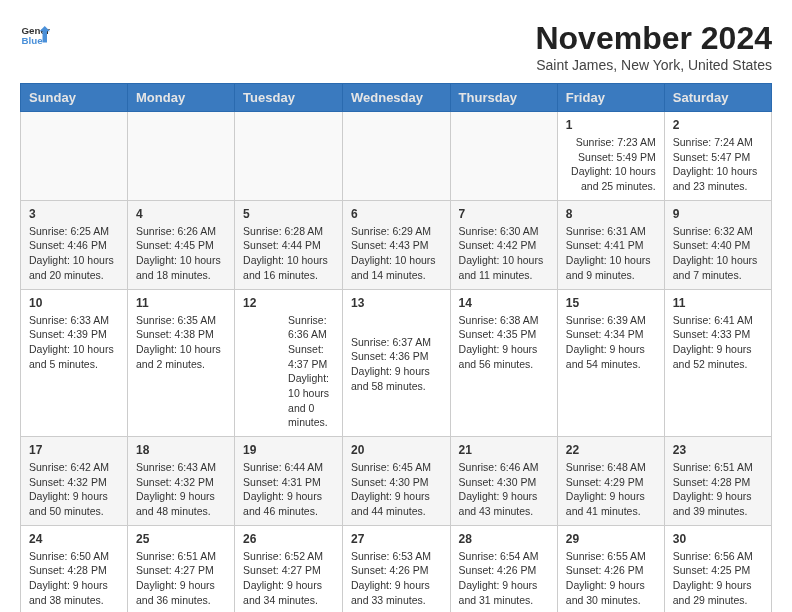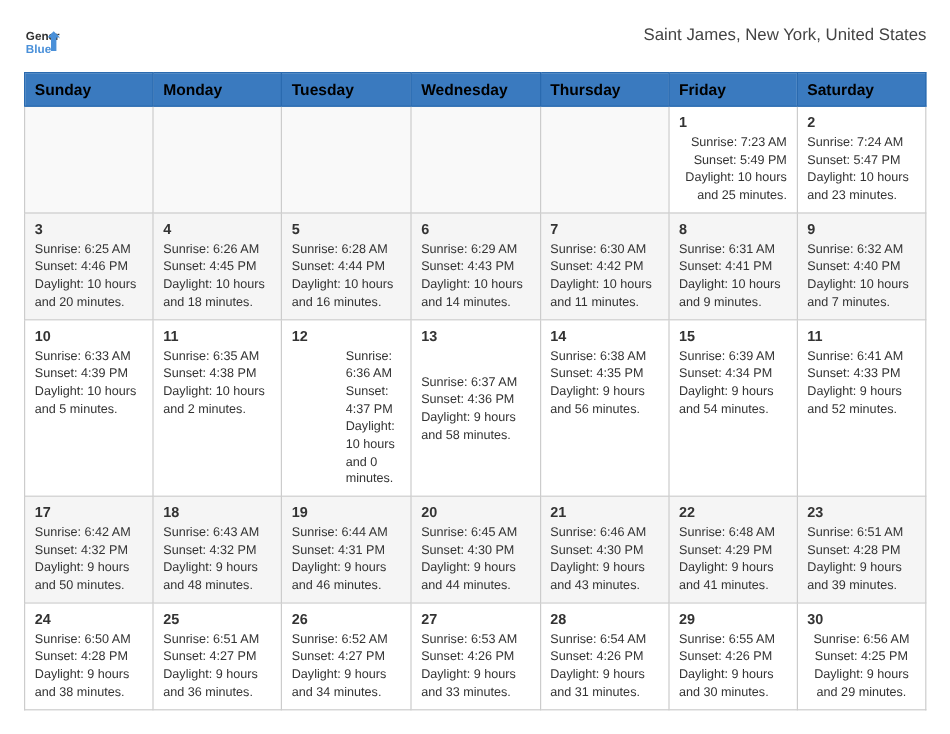--- a/index.html
+++ b/index.html
@@ -37,21 +37,21 @@
       font-size: 14px;
       color: #444;
     }
     .calendar {
       width: 100%;
       border-collapse: collapse;
       border: 1px solid #ccc;
     }
     .calendar th {
       background-color: #3a7abf;
-      color: #000000;
+      color: #e5e5e5;
       text-align: left;
       padding: 6px 8px;
       font-size: 13px;
       border: 1px solid #2a6aaf;
     }
     .calendar td {
       vertical-align: top;
       padding: 6px 8px;
       border: 1px solid #ccc;
       font-size: 11px;
@@ -86,20 +86,21 @@
 
 <div class="header-area">
   <div class="logo">
     <svg class="logo-icon" viewBox="0 0 40 40">
       <text x="2" y="18" font-size="13" font-weight="bold" fill="#333">General</text>
       <text x="2" y="32" font-size="13" font-weight="bold" fill="#4a90d9">Blue</text>
       <polygon points="33,8 40,15 36,15 36,30 30,30 30,15 26,15" fill="#4a90d9"></polygon>
     </svg>
   </div>
   <div class="title-area">
+    <div class="month-title">November 2024</div>
     <div class="location-title">Saint James, New York, United States</div>
   </div>
 </div>
 
 <table class="calendar">
   <thead>
     <tr>
     <th>Sunday</th>
         <th>Monday</th>
         <th>Tuesday</th>
@@ -293,19 +294,19 @@
 Daylight: 9 hours and 31 minutes.</div>
         </td>
         <td>
           <span class="day-num">29</span>
           <div class="day-info" style="white-space: pre-line;">Sunrise: 6:55 AM
 Sunset: 4:26 PM
 Daylight: 9 hours and 30 minutes.</div>
         </td>
         <td>
           <span class="day-num">30</span>
-          <div class="day-info" style="white-space: pre-line; text-align: center;">Sunrise: 6:56 AM
+          <div class="day-info" style="white-space: pre-line;">Sunrise: 6:56 AM
 Sunset: 4:25 PM
 Daylight: 9 hours and 29 minutes.</div>
         </td>
       </tr>
     </tbody>
 </table>
 
 </body></html>

